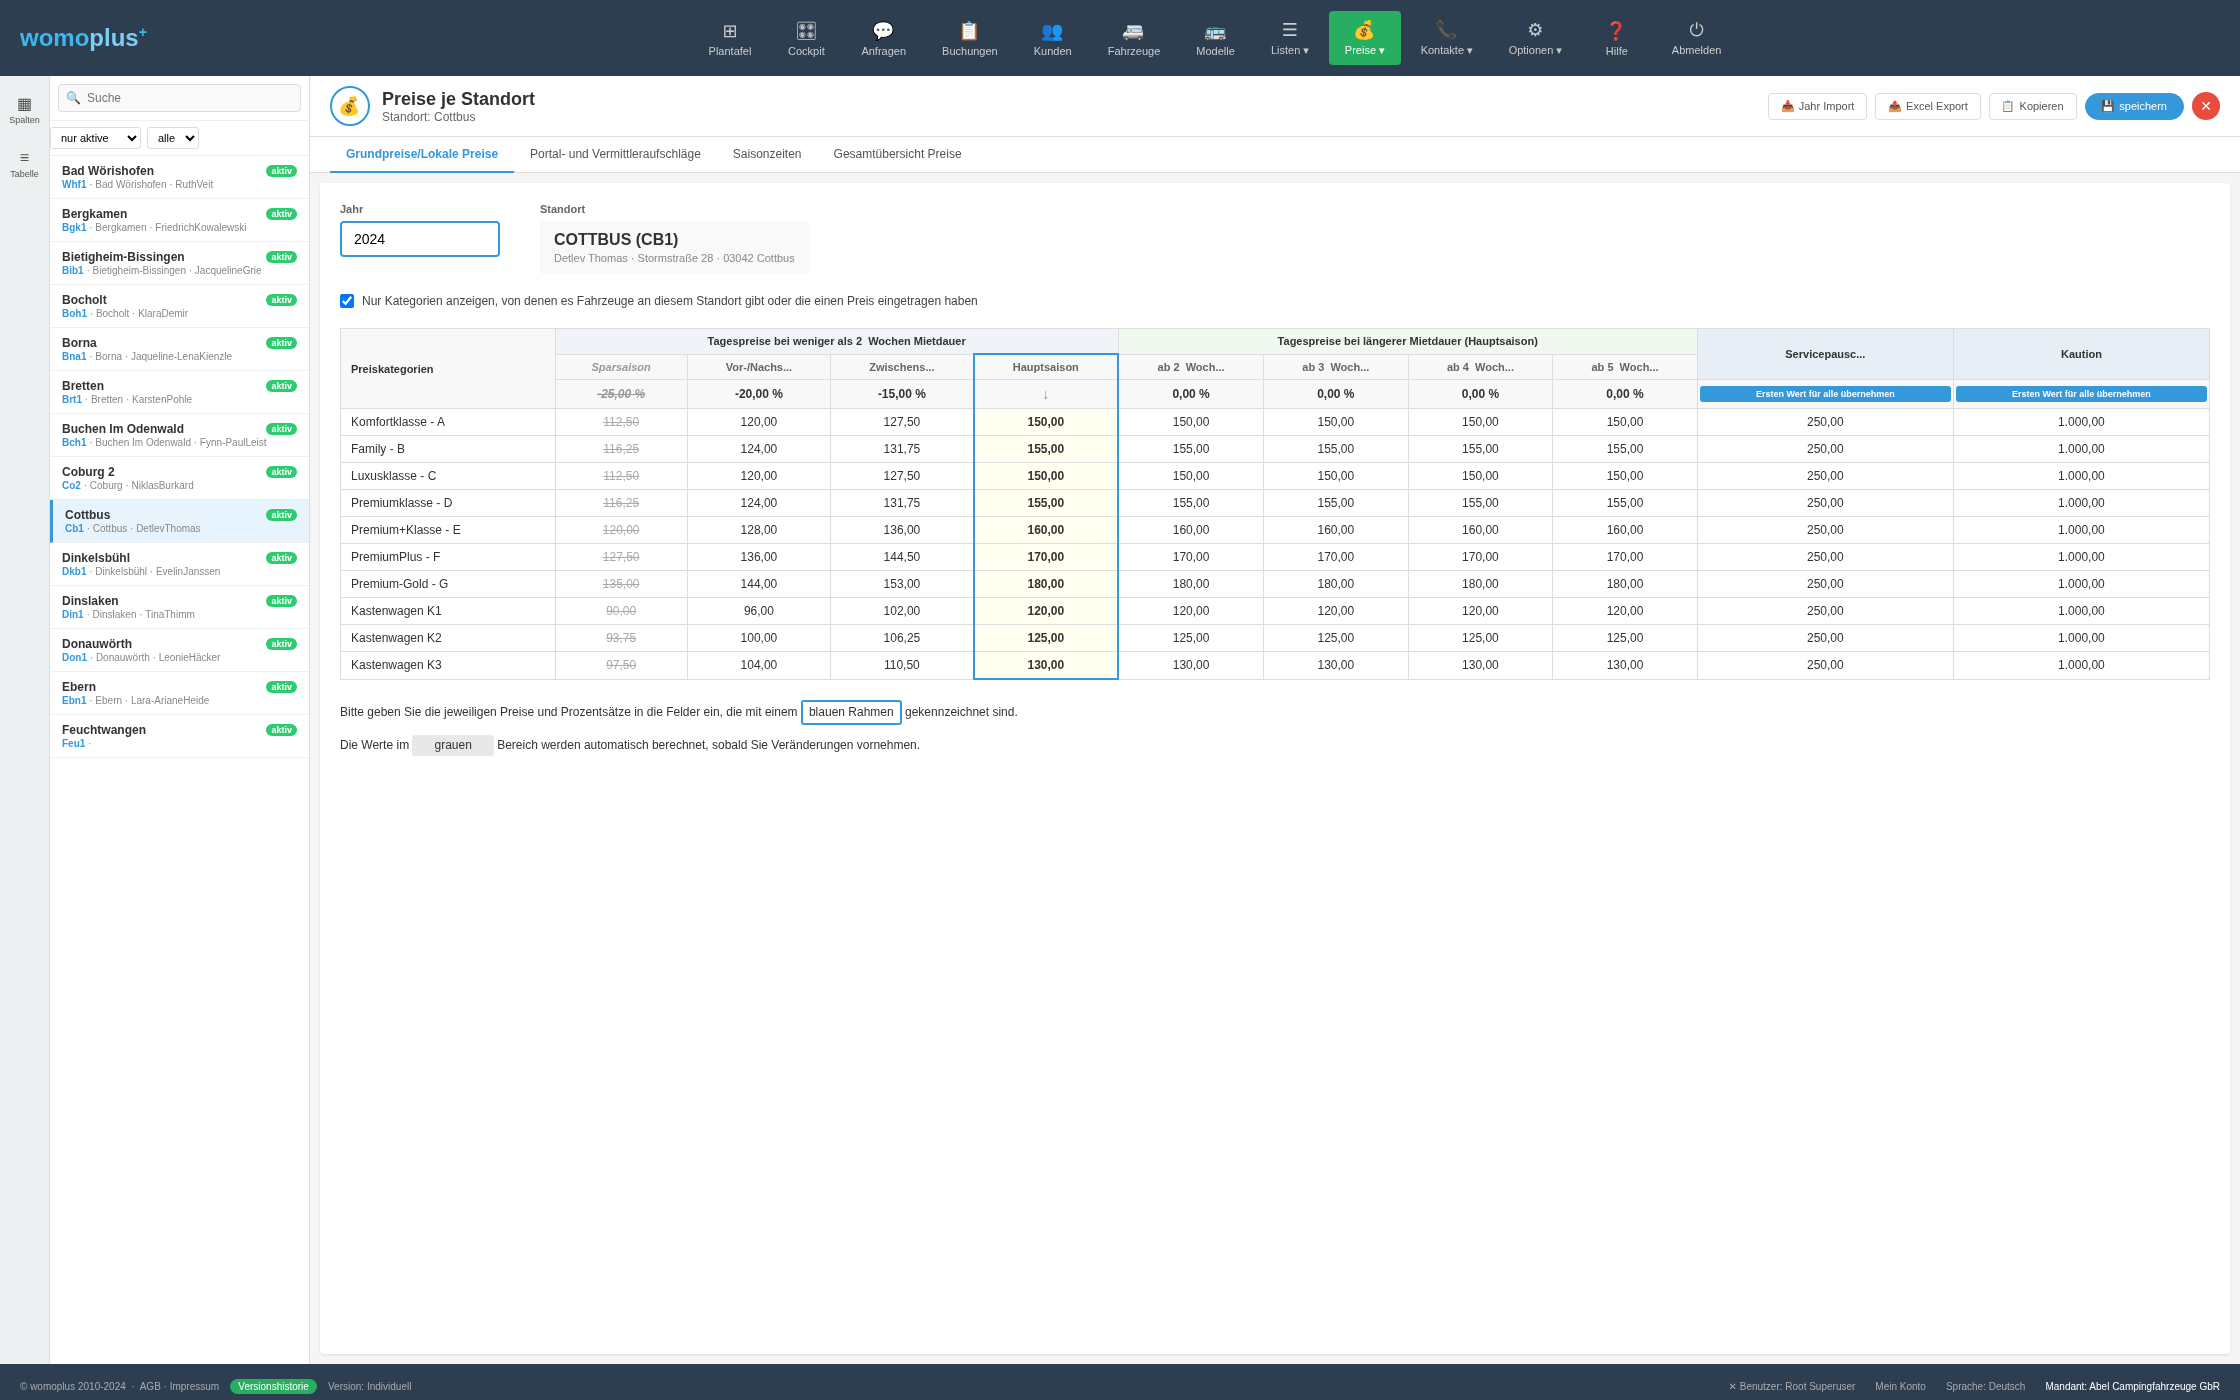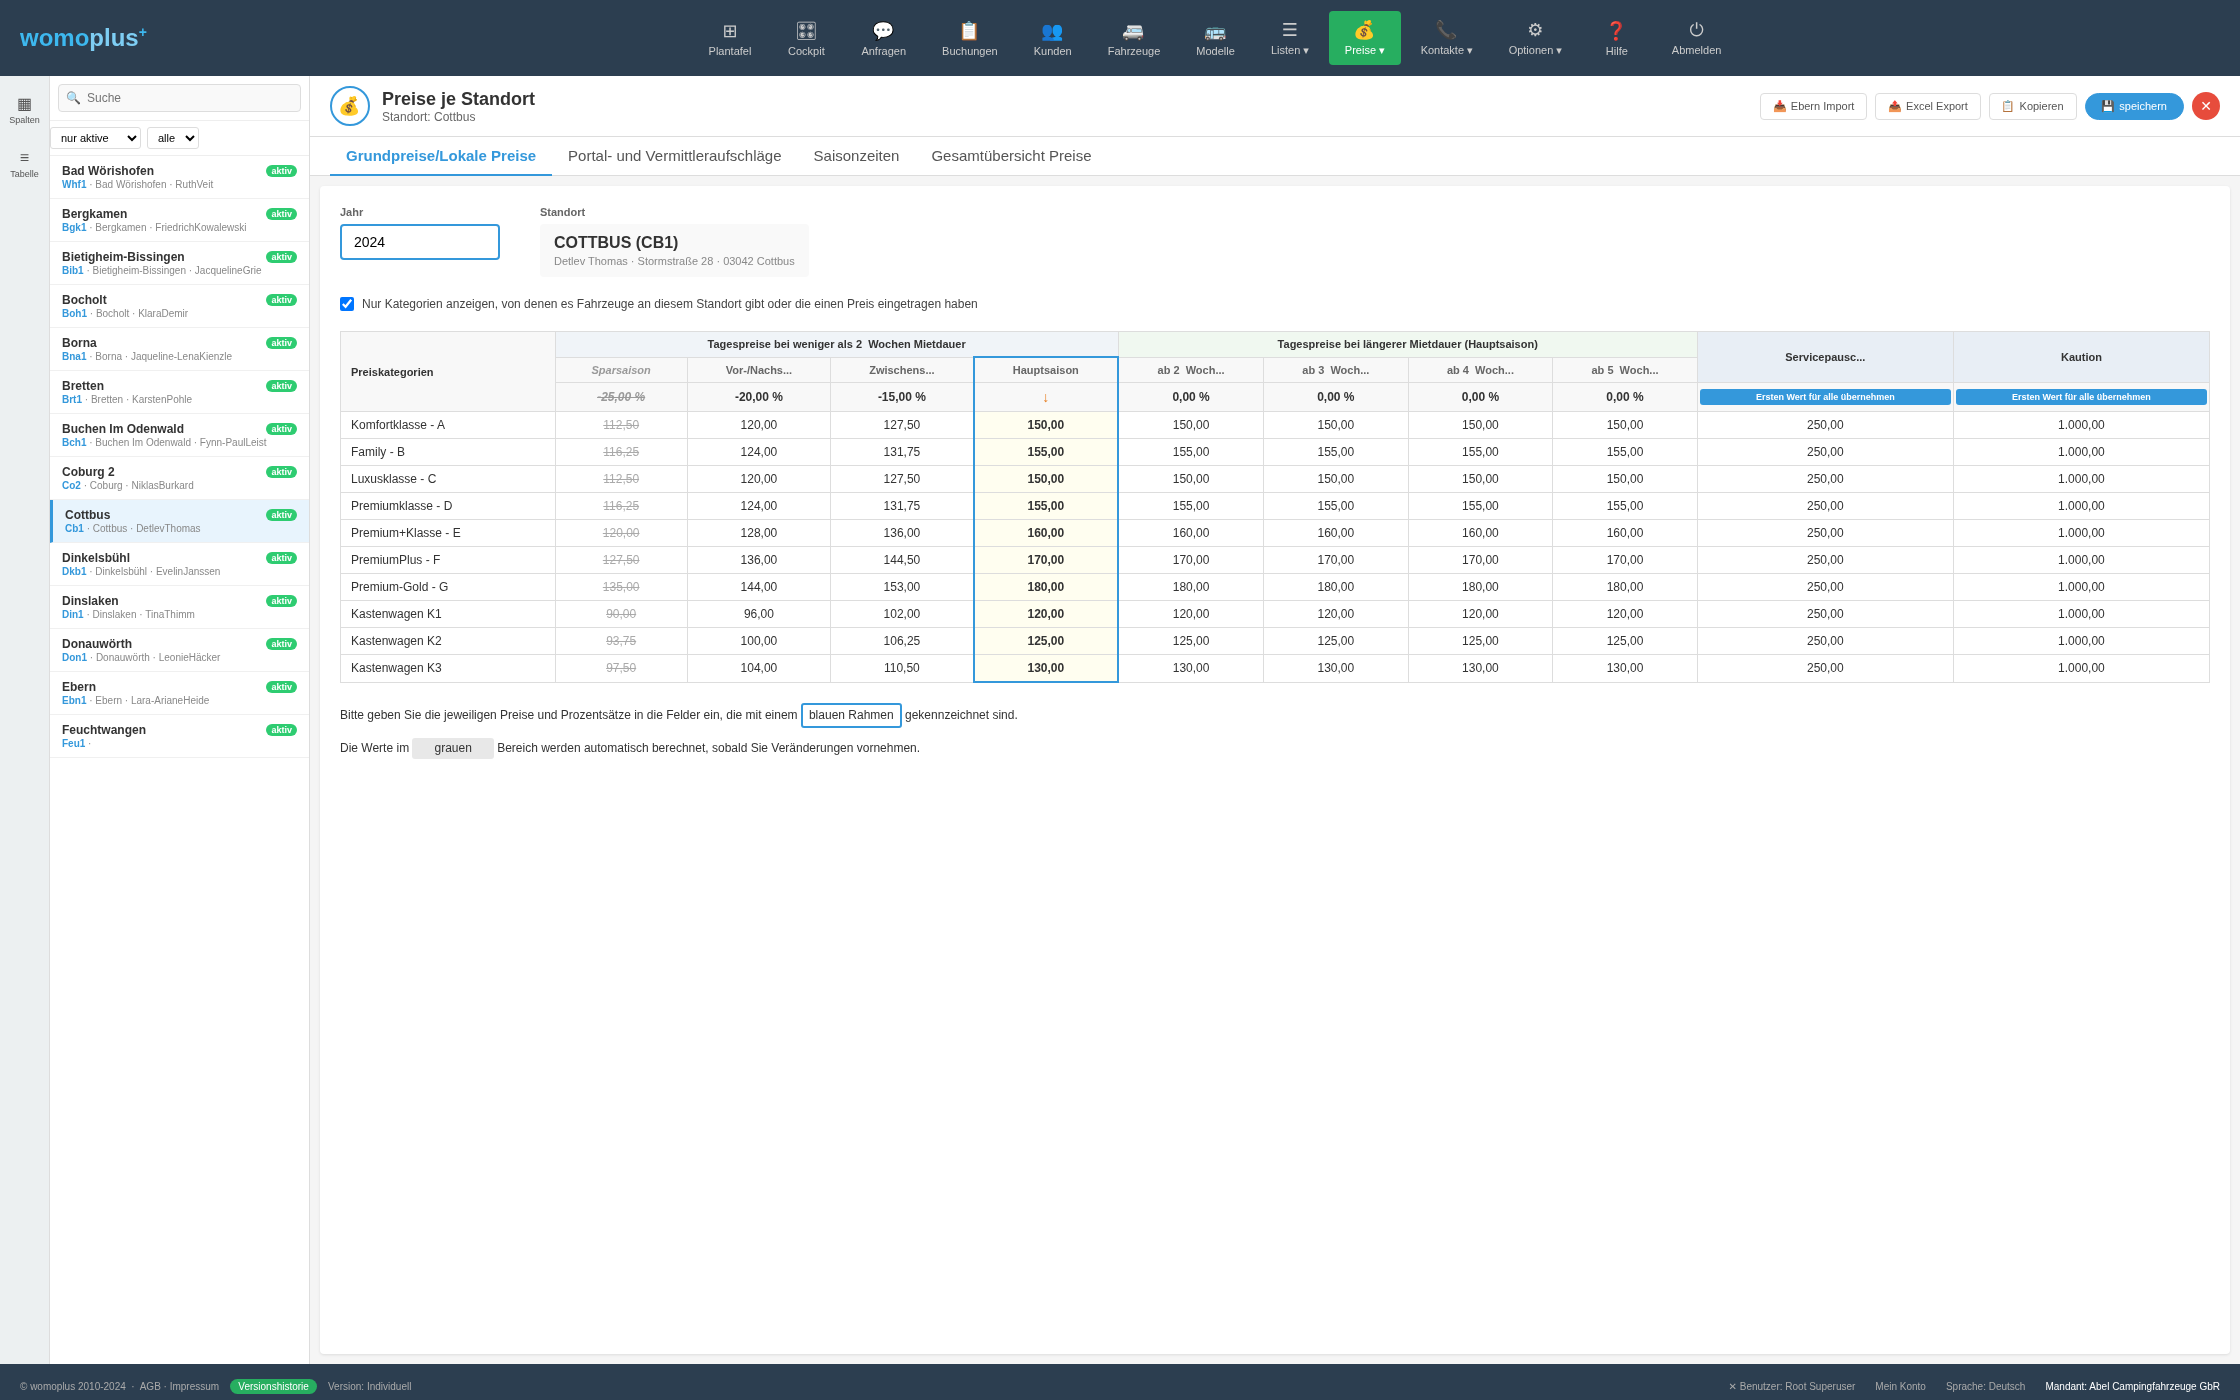--- a/index.html
+++ b/index.html
@@ -236,21 +236,21 @@
     
     .tabs-bar {
       background: white;
       border-bottom: 1px solid #ddd;
       display: flex;
       padding: 0 20px;
     }
     .tab-item {
       padding: 10px 16px;
       cursor: pointer;
-      font-size: 15px;
+      font-size: 12px;
       color: #555;
       border-bottom: 2px solid transparent;
       margin-bottom: -1px;
     }
     .tab-item.active {
       color: #3498db;
       border-bottom-color: #3498db;
       font-weight: bold;
     }
 
@@ -639,21 +639,21 @@
       <div class="page-title-area">
         <div class="page-icon">💰</div>
         <div>
           <div class="page-title">Preise je Standort</div>
           <div class="page-subtitle">Standort: Cottbus</div>
         </div>
       </div>
       <div class="page-actions">
         <button class="btn-action">
           <span>📥</span>
-          <span>Ebern Import</span>
+          <span>Jahr Import</span>
         </button>
         <button class="btn-action">
           <span>📤</span>
           <span>Excel Export</span>
         </button>
         <button class="btn-action">
           <span>📋</span>
           <span>Kopieren</span>
         </button>
         <button class="btn-action btn-save">

